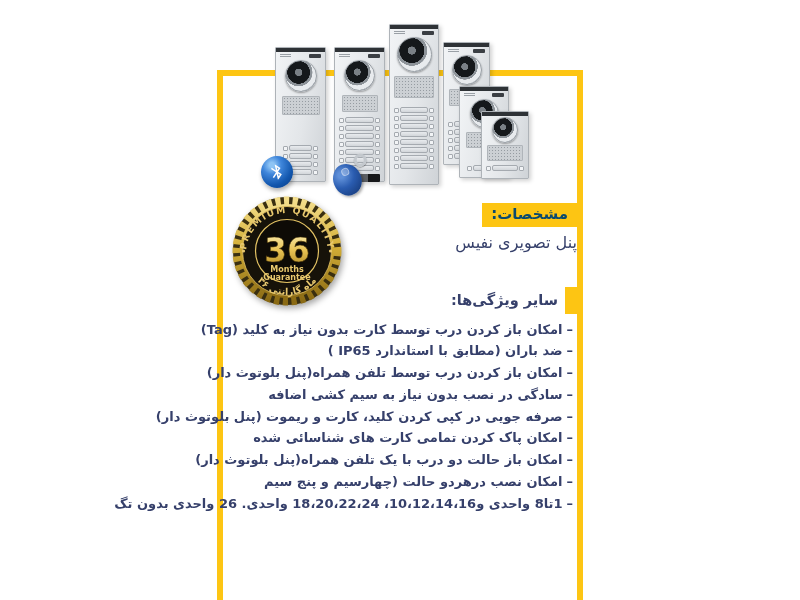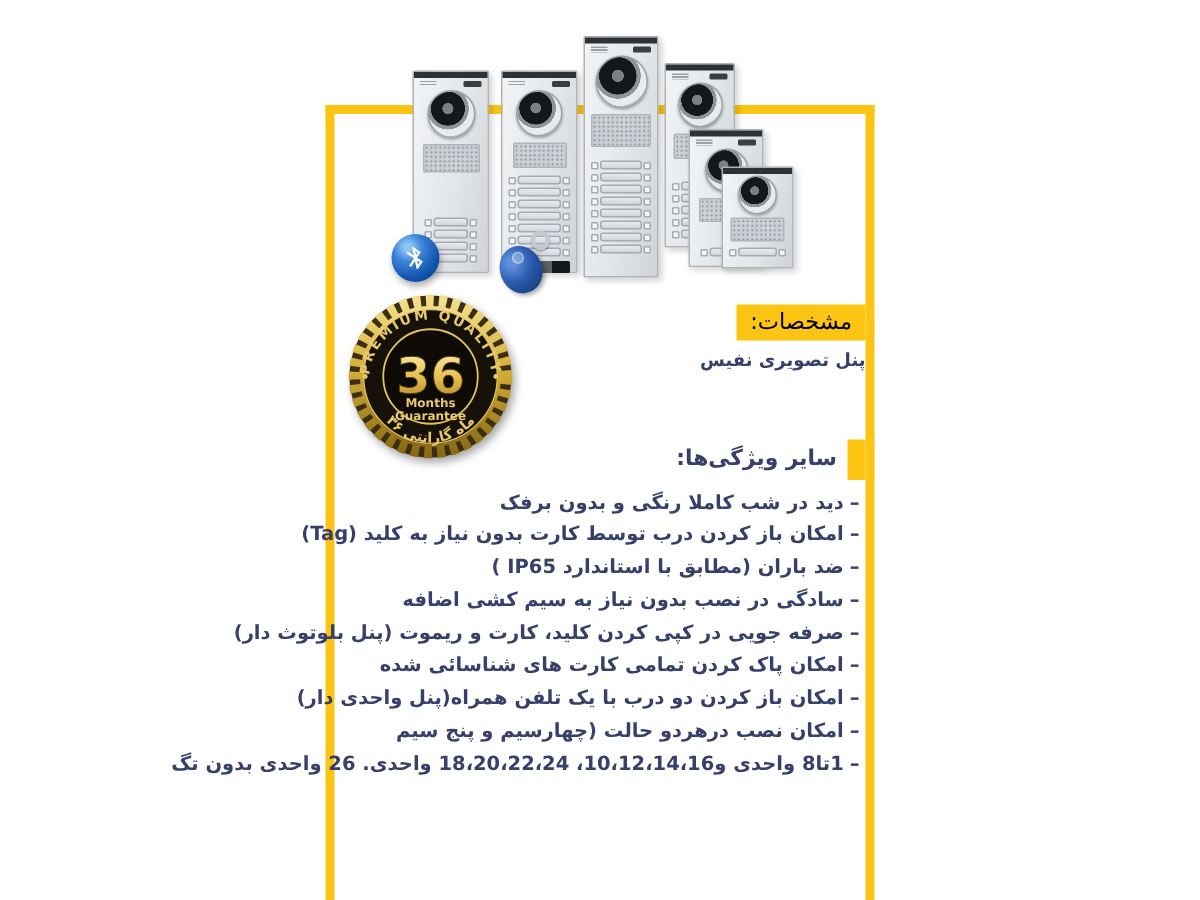--- a/index.html
+++ b/index.html
@@ -70,25 +70,25 @@
 
   
   .badge{position:absolute;left:231px;top:196px;width:112px;height:110px;z-index:4;filter:drop-shadow(2px 3px 3px rgba(0,0,0,.35));}
 
   
   .right-col{
     position:absolute;right:223px;top:203px;width:358px;direction:rtl;text-align:right;z-index:3;
     color:#36406b;
   }
   .specs-box{
-    display:inline-block;background:#fdc513;color:#000000;font-size:15px;font-weight:normal;
+    display:inline-block;background:#fdc513;color:#0c4a6e;font-size:15px;font-weight:bold;
     padding:3px 9px 4px 9px;line-height:1.1;
   }
-  .product-title{font-size:12px;font-weight:bold;margin-top:6px;}
-  .features-title-row{display:flex;align-items:center;margin-top:46px;}
+  .product-title{font-size:16px;font-weight:normal;margin-top:6px;}
+  .features-title-row{display:flex;align-items:center;margin-top:35px;}
   .section-bar{width:12px;height:27px;background:#fdc513;flex:none;margin-left:7px;}
   .features-title{font-size:14.5px;font-weight:bold;}
   .features-list{margin-top:5px;margin-left:0;}
   .feat-row{white-space:nowrap;line-height:21.8px;font-size:13px;font-weight:bold;margin-right:4px;}
   .feat-row .bullet{margin-left:4px;}
 </style>
 </head>
 <body>
 
 <div class="stage">
@@ -346,25 +346,25 @@
   <div class="right-col">
     <div class="specs-box">مشخصات:</div>
     <div class="product-title">پنل تصویری نفیس</div>
 
     <div class="features-title-row">
       <span class="section-bar"></span>
       <span class="features-title">سایر ویژگی‌ها:</span>
     </div>
 
     <div class="features-list" id="features-list">
-        <div class="feat-row"><span class="bullet">–</span><span>دید در شب کاملا رنگی و بدون برفک</span></div>
         <div class="feat-row"><span class="bullet">–</span><span>امکان باز کردن درب توسط کارت بدون نیاز به کلید (Tag)</span></div>
         <div class="feat-row"><span class="bullet">–</span><span>ضد باران (مطابق با استاندارد IP65 )</span></div>
+        <div class="feat-row"><span class="bullet">–</span><span>امکان باز کردن درب توسط تلفن همراه(پنل بلوتوث دار)</span></div>
         <div class="feat-row"><span class="bullet">–</span><span>سادگی در نصب بدون نیاز به سیم کشی اضافه</span></div>
         <div class="feat-row"><span class="bullet">–</span><span>صرفه جویی در کپی کردن کلید، کارت و ریموت (پنل بلوتوث دار)</span></div>
         <div class="feat-row"><span class="bullet">–</span><span>امکان پاک کردن تمامی کارت های شناسائی شده</span></div>
-        <div class="feat-row"><span class="bullet">–</span><span>امکان باز کردن دو درب با یک تلفن همراه(پنل واحدی دار)</span></div>
+        <div class="feat-row"><span class="bullet">–</span><span>امکان باز حالت دو درب با یک تلفن همراه(پنل بلوتوث دار)</span></div>
         <div class="feat-row"><span class="bullet">–</span><span>امکان نصب درهردو حالت (چهارسیم و پنج سیم</span></div>
         <div class="feat-row"><span class="bullet">–</span><span>1تا8 واحدی و10،12،14،16، 18،20،22،24 واحدی. 26 واحدی بدون تگ</span></div>
       </div>
   </div>
 
 </div>
 
 </body></html>

